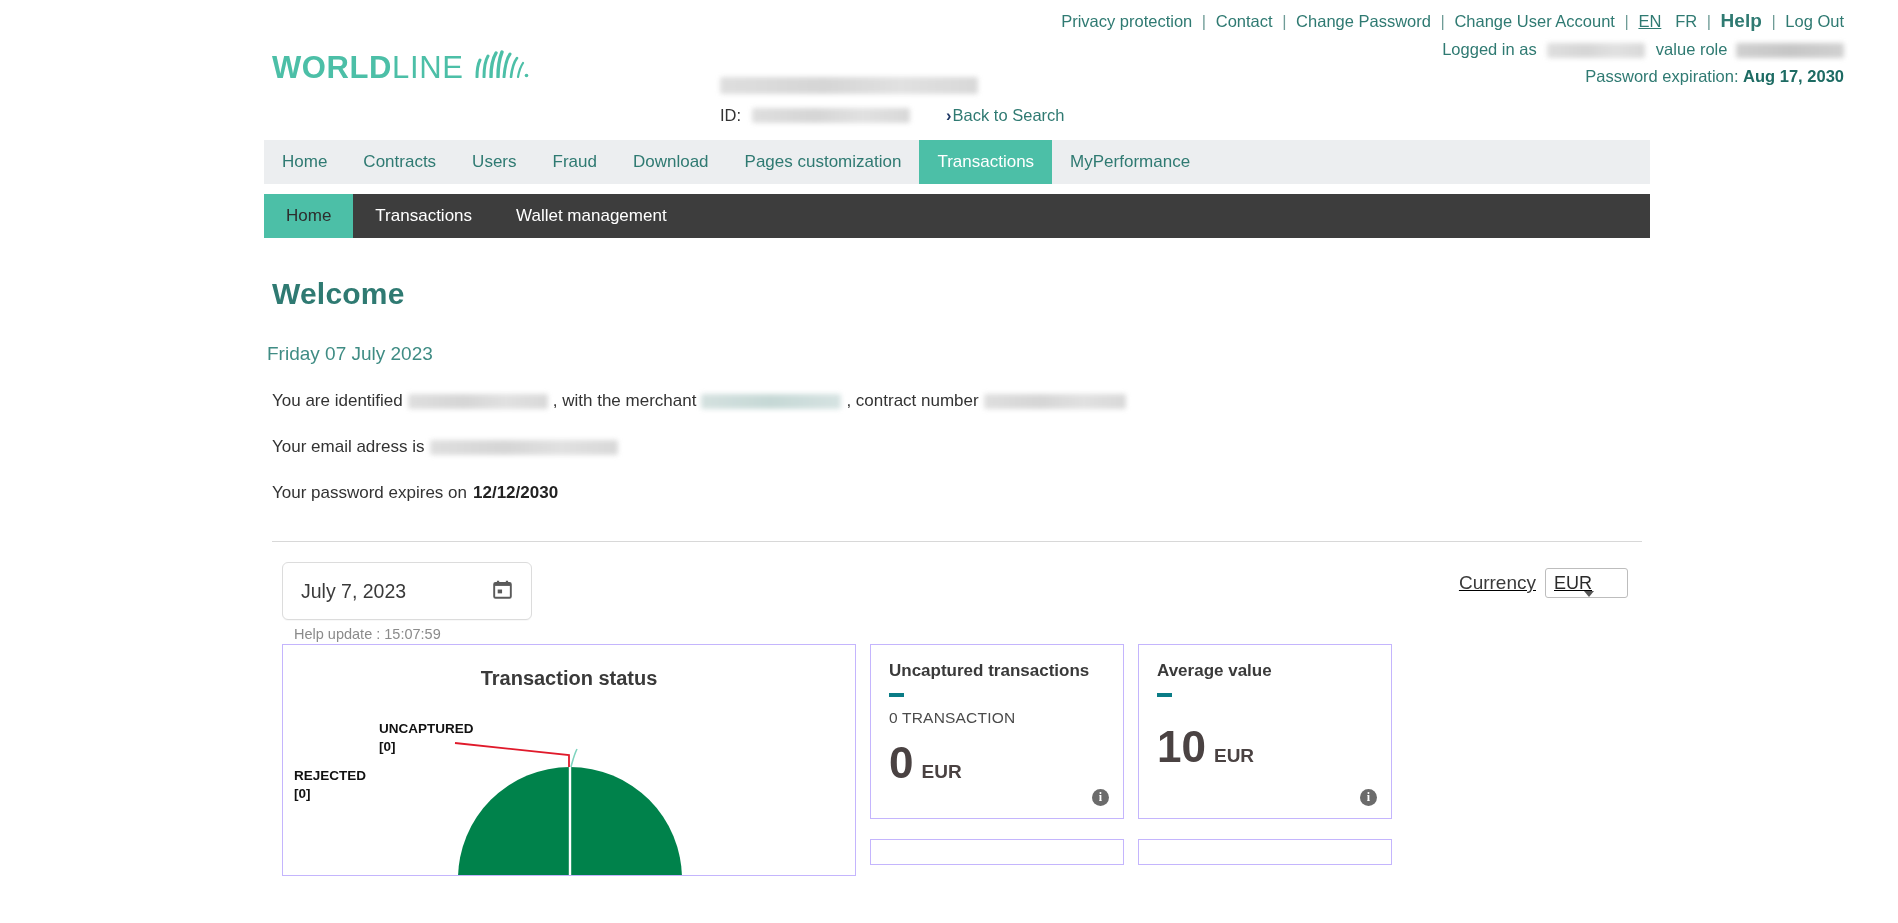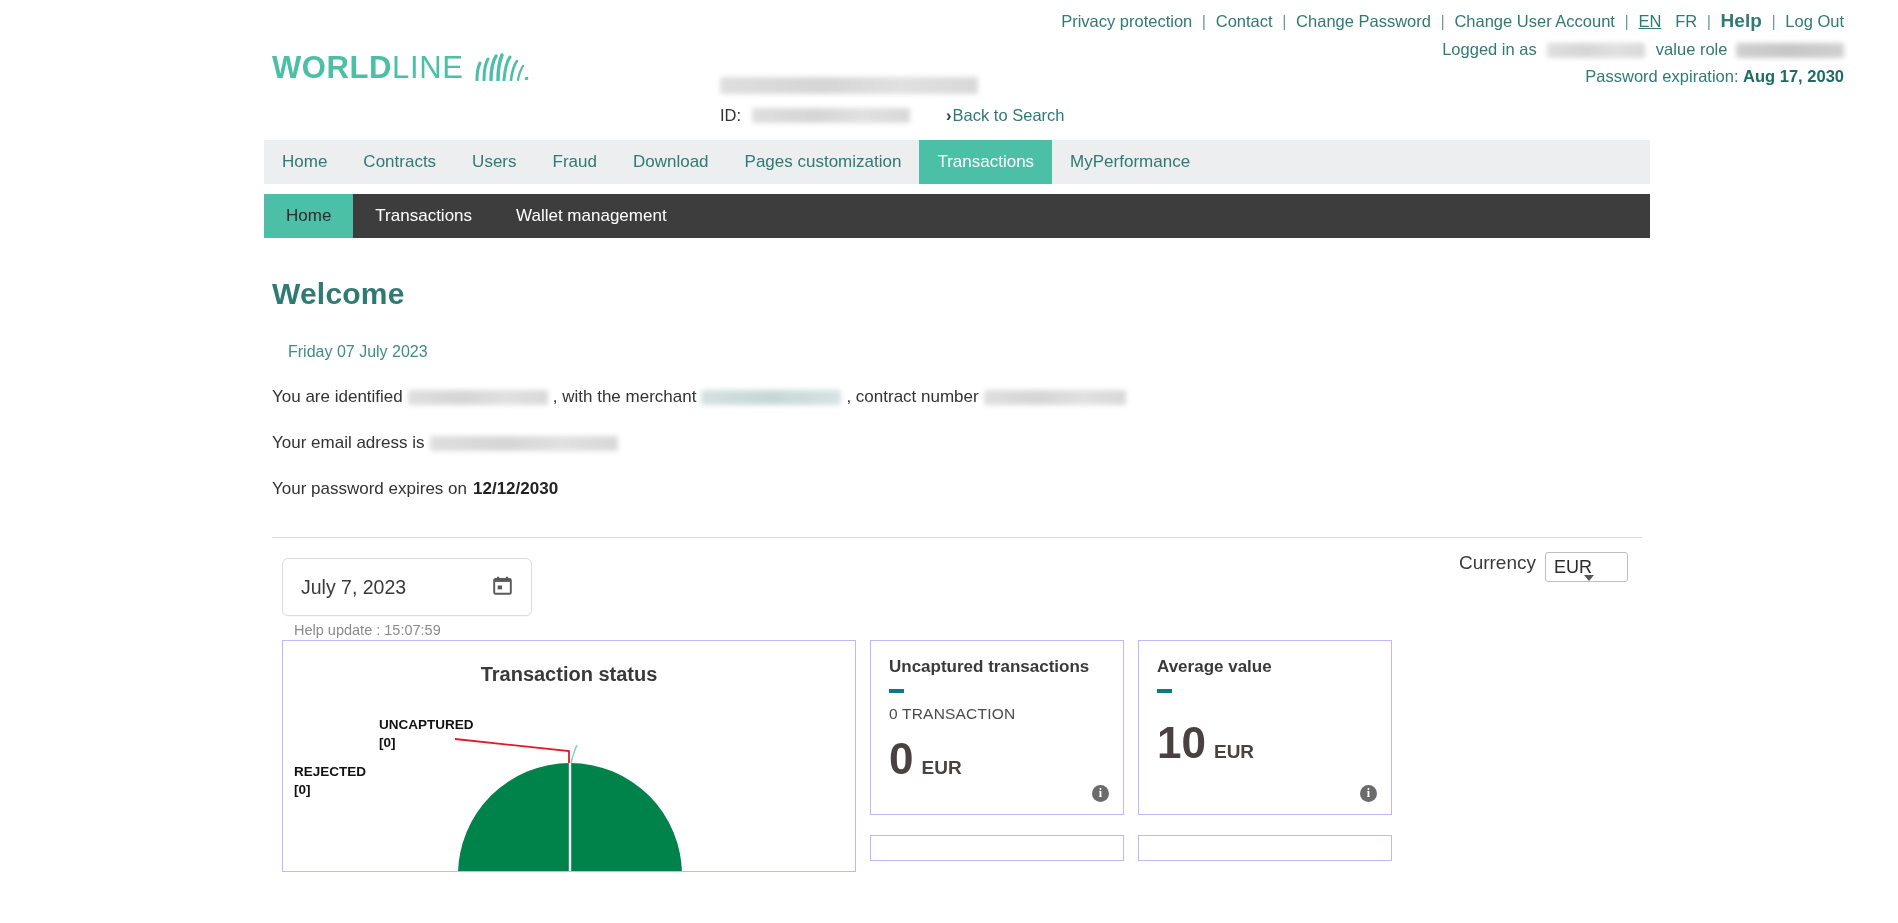--- a/index.html
+++ b/index.html
@@ -33,21 +33,21 @@
     display:inline-block; vertical-align:middle;
     background: linear-gradient(90deg,#d9d9d9,#cfcfcf 40%,#dcdcdc 70%,#d2d2d2);
     border-radius:2px;
     filter: blur(2.6px);
     opacity:.85;
   }
   .redact.dark { background: linear-gradient(90deg,#c8c8c8,#bdbdbd 50%,#c9c9c9); }
   .redact.teal { background: linear-gradient(90deg,#cddcda,#bcd2cf 50%,#cfdedd); }
 
   
-  .logo-wrap { position:absolute; left: 272px; top: 52px; display:flex; align-items:center; }
+  .logo-wrap { position:absolute; left: 272px; top: 52px; display:flex; }
   .logo-word { font-size: 31px; letter-spacing: .6px; line-height:1; color:#4cbfa7; }
   .logo-word .b { font-weight: 800; }
   .logo-word .l { font-weight: 300; }
   .logo-mark { margin-left: 10px; display:flex; align-items:flex-end; height:26px; }
 
   
   .merchant-block { position:absolute; left: 720px; top: 76px; text-align:left; }
   .merchant-name { height: 17px; width: 258px; }
   .idline { margin-top: 12px; font-size: 16.5px; color:#333; display:flex; align-items:center; }
   .idline .lab { margin-right: 11px; }
@@ -75,39 +75,39 @@
     color:#ffffff; font-size: 17px; cursor:pointer; white-space:nowrap;
   }
   .nav2 .item.active { background:#4cbfa7; color:#2d2d2d; }
 
   
   .content { position:absolute; left:264px; top:255px; width:1386px; }
   h1.welcome {
     margin: 0; padding: 22px 8px 0 8px;
     font-size: 30px; color:#2f7a72; font-weight:700; letter-spacing:.2px;
   }
-  .dateline { margin: 32px 0 0 24px; font-size: 16px; color:#3f8c84; }
+  .dateline { margin: 32px 0 0 3px; font-size: 19px; color:#3f8c84; }
   .infoline { margin: 26px 0 0 8px; font-size: 17px; color:#333; display:flex; align-items:center; flex-wrap:wrap;}
   .infoline b { font-weight:700; color:#222; }
   .hr { margin: 38px 8px 0 8px; border:0; border-top:1px solid #d8d8d8; }
 
   
   .controls { position:relative; margin-top: 14px; height: 78px; }
   .datepicker {
     position:absolute; left: 18px; top: 6px;
     width: 250px; height: 58px; border:1px solid #dcdcdc; border-radius:6px;
     background:#fff; display:flex; align-items:center; justify-content:space-between;
     padding: 0 18px; cursor:pointer;
     box-shadow: 0 1px 1px rgba(0,0,0,.03);
   }
   .datepicker .dval { font-size: 19.5px; color:#3a3a3a; }
   .lastupdate { position:absolute; left: 30px; top: 70px; font-size:14.5px; color:#8b8b8b; }
   .currency-wrap {
-    position:absolute; right: 22px; top: 0;
-    display:flex; align-items:flex-start; gap:9px;
+    position:absolute; right: 22px; top: 12px;
+    display:flex; align-items:center; gap:9px;text-decoration:underline;
   }
   .currency-label { font-size: 19px; color:#3a3a3a; }
   .currency-select {
     appearance:none; -webkit-appearance:none;
     border:1px solid #bdbdbd; border-radius:3px; background:#fff;
     font-family:"Liberation Sans", sans-serif;
     font-size: 18px; color:#2b2b2b;
     padding: 3px 34px 3px 8px; height:30px; cursor:pointer;
   }
   .sel-arrow {

